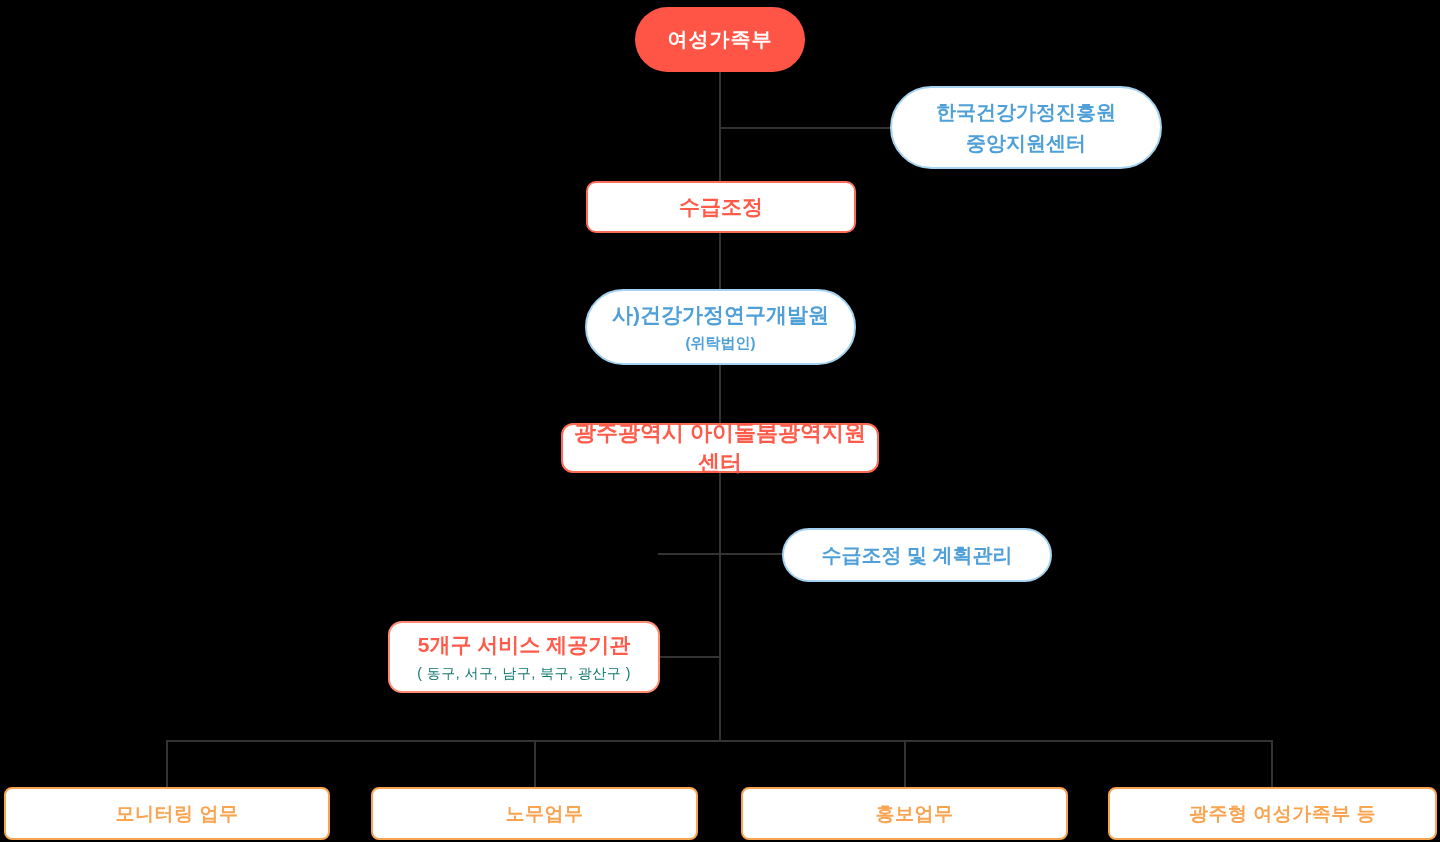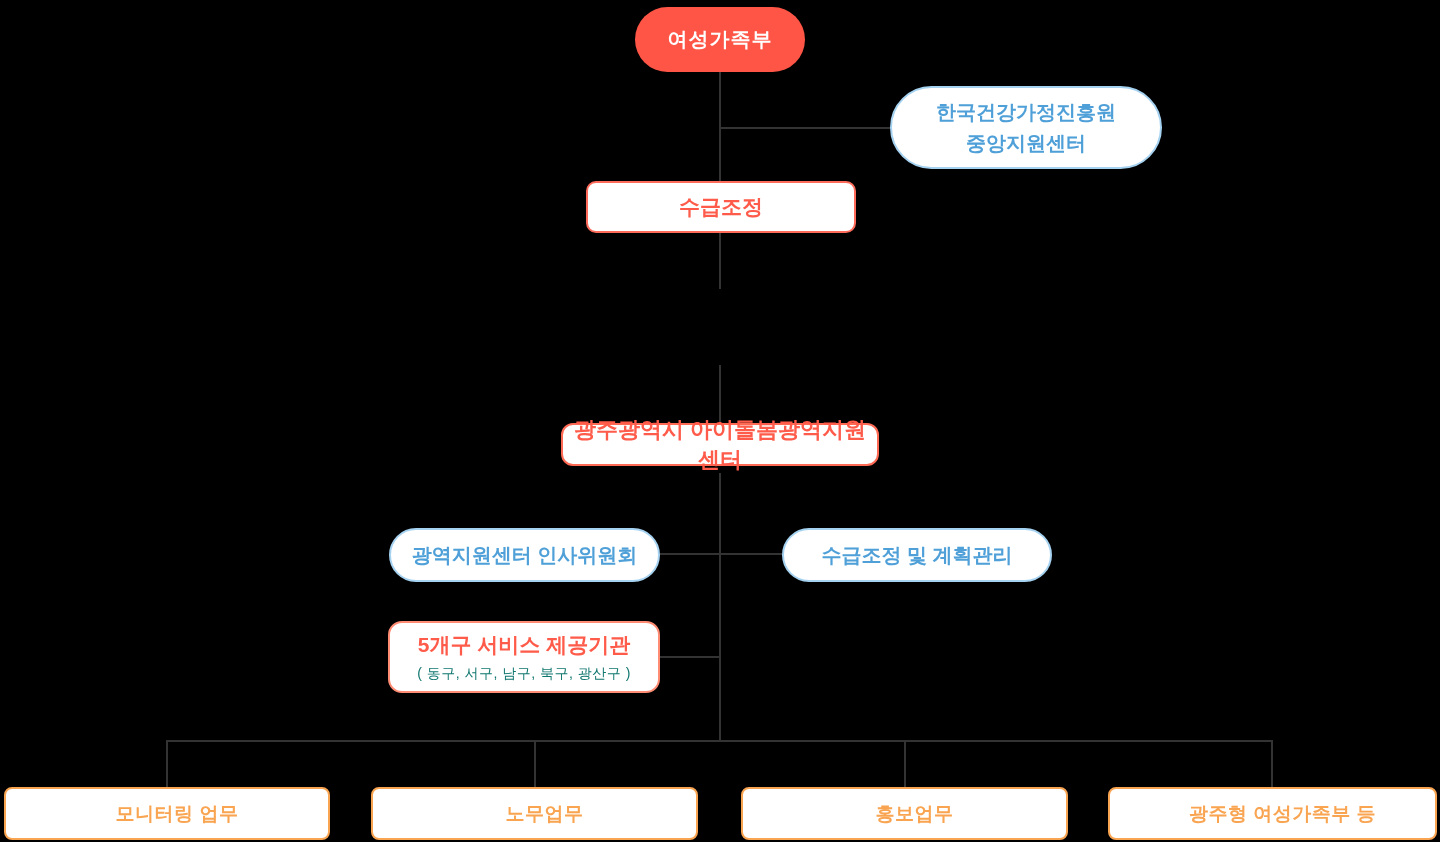--- a/index.html
+++ b/index.html
@@ -64,21 +64,21 @@
     margin-top: 6px;
     color: #0f766e;
     font-weight: normal;
     letter-spacing: 0.5px;
   }
   
   #n-ministry  { left: 635px; top: 7px;   width: 170px; height: 65px; }
   #n-central   { left: 890px; top: 86px;  width: 272px; height: 83px; border-radius: 42px; font-size: 20px; line-height: 31px; }
   #n-city      { left: 586px; top: 181px; width: 270px; height: 52px; font-size: 21px; }
   #n-research  { left: 585px; top: 289px; width: 271px; height: 76px; border-radius: 38px; font-size: 21px; }
-  #n-regional  { left: 561px; top: 423px; width: 318px; height: 43px; border-radius: 12px; font-size: 22px; border-color: #FF6A55; }
+  #n-regional  { left: 561px; top: 423px; width: 318px; height: 50px; border-radius: 12px; font-size: 22px; border-color: #FF6A55; }
   #n-hr        { left: 389px; top: 528px; width: 271px; height: 54px; border-radius: 27px; font-size: 20px; }
   #n-supply    { left: 782px; top: 528px; width: 270px; height: 54px; border-radius: 27px; font-size: 20px; }
   #n-providers { left: 388px; top: 621px; width: 272px; height: 72px; border-radius: 14px; border-color: #FF8C73; font-size: 21px; text-align: right; }
   #n-task1     { left: 4px;    top: 787px; width: 326px; height: 53px; }
   #n-task2     { left: 371px;  top: 787px; width: 327px; height: 53px; }
   #n-task3     { left: 741px;  top: 787px; width: 327px; height: 53px; }
   #n-task4     { left: 1108px; top: 787px; width: 329px; height: 53px; }
   
   #l-v1 { left: 719px; top: 72px;  width: 2px;    height: 110px; }
   #l-h1 { left: 719px; top: 127px; width: 173px;  height: 2px; }
@@ -117,28 +117,29 @@
 
   <div class="node pill-blue" id="n-central">
     <span>한국건강가정진흥원</span>
     <span>중앙지원센터</span>
   </div>
 
   <div class="node box-red" id="n-city">
     <span>수급조정</span>
   </div>
 
+  <div class="node pill-blue" id="n-research">
+    <span>사)건강가정연구개발원</span>
+    <span class="sub-small">(위탁법인)</span>
+  </div>
 
   <div class="node box-red" id="n-regional">
     <span>광주광역시 아이돌봄광역지원센터</span>
   </div>
 
-  <div class="node pill-blue" id="n-hr">
-    <span>광역지원센터 인사위원회</span>
-  </div>
 
   <div class="node pill-blue" id="n-supply">
     <span>수급조정 및 계획관리</span>
   </div>
 
   <div class="node box-red" id="n-providers">
     <span>5개구 서비스 제공기관</span>
     <span class="sub-gray">( 동구, 서구, 남구, 북구, 광산구 )</span>
   </div>
 

